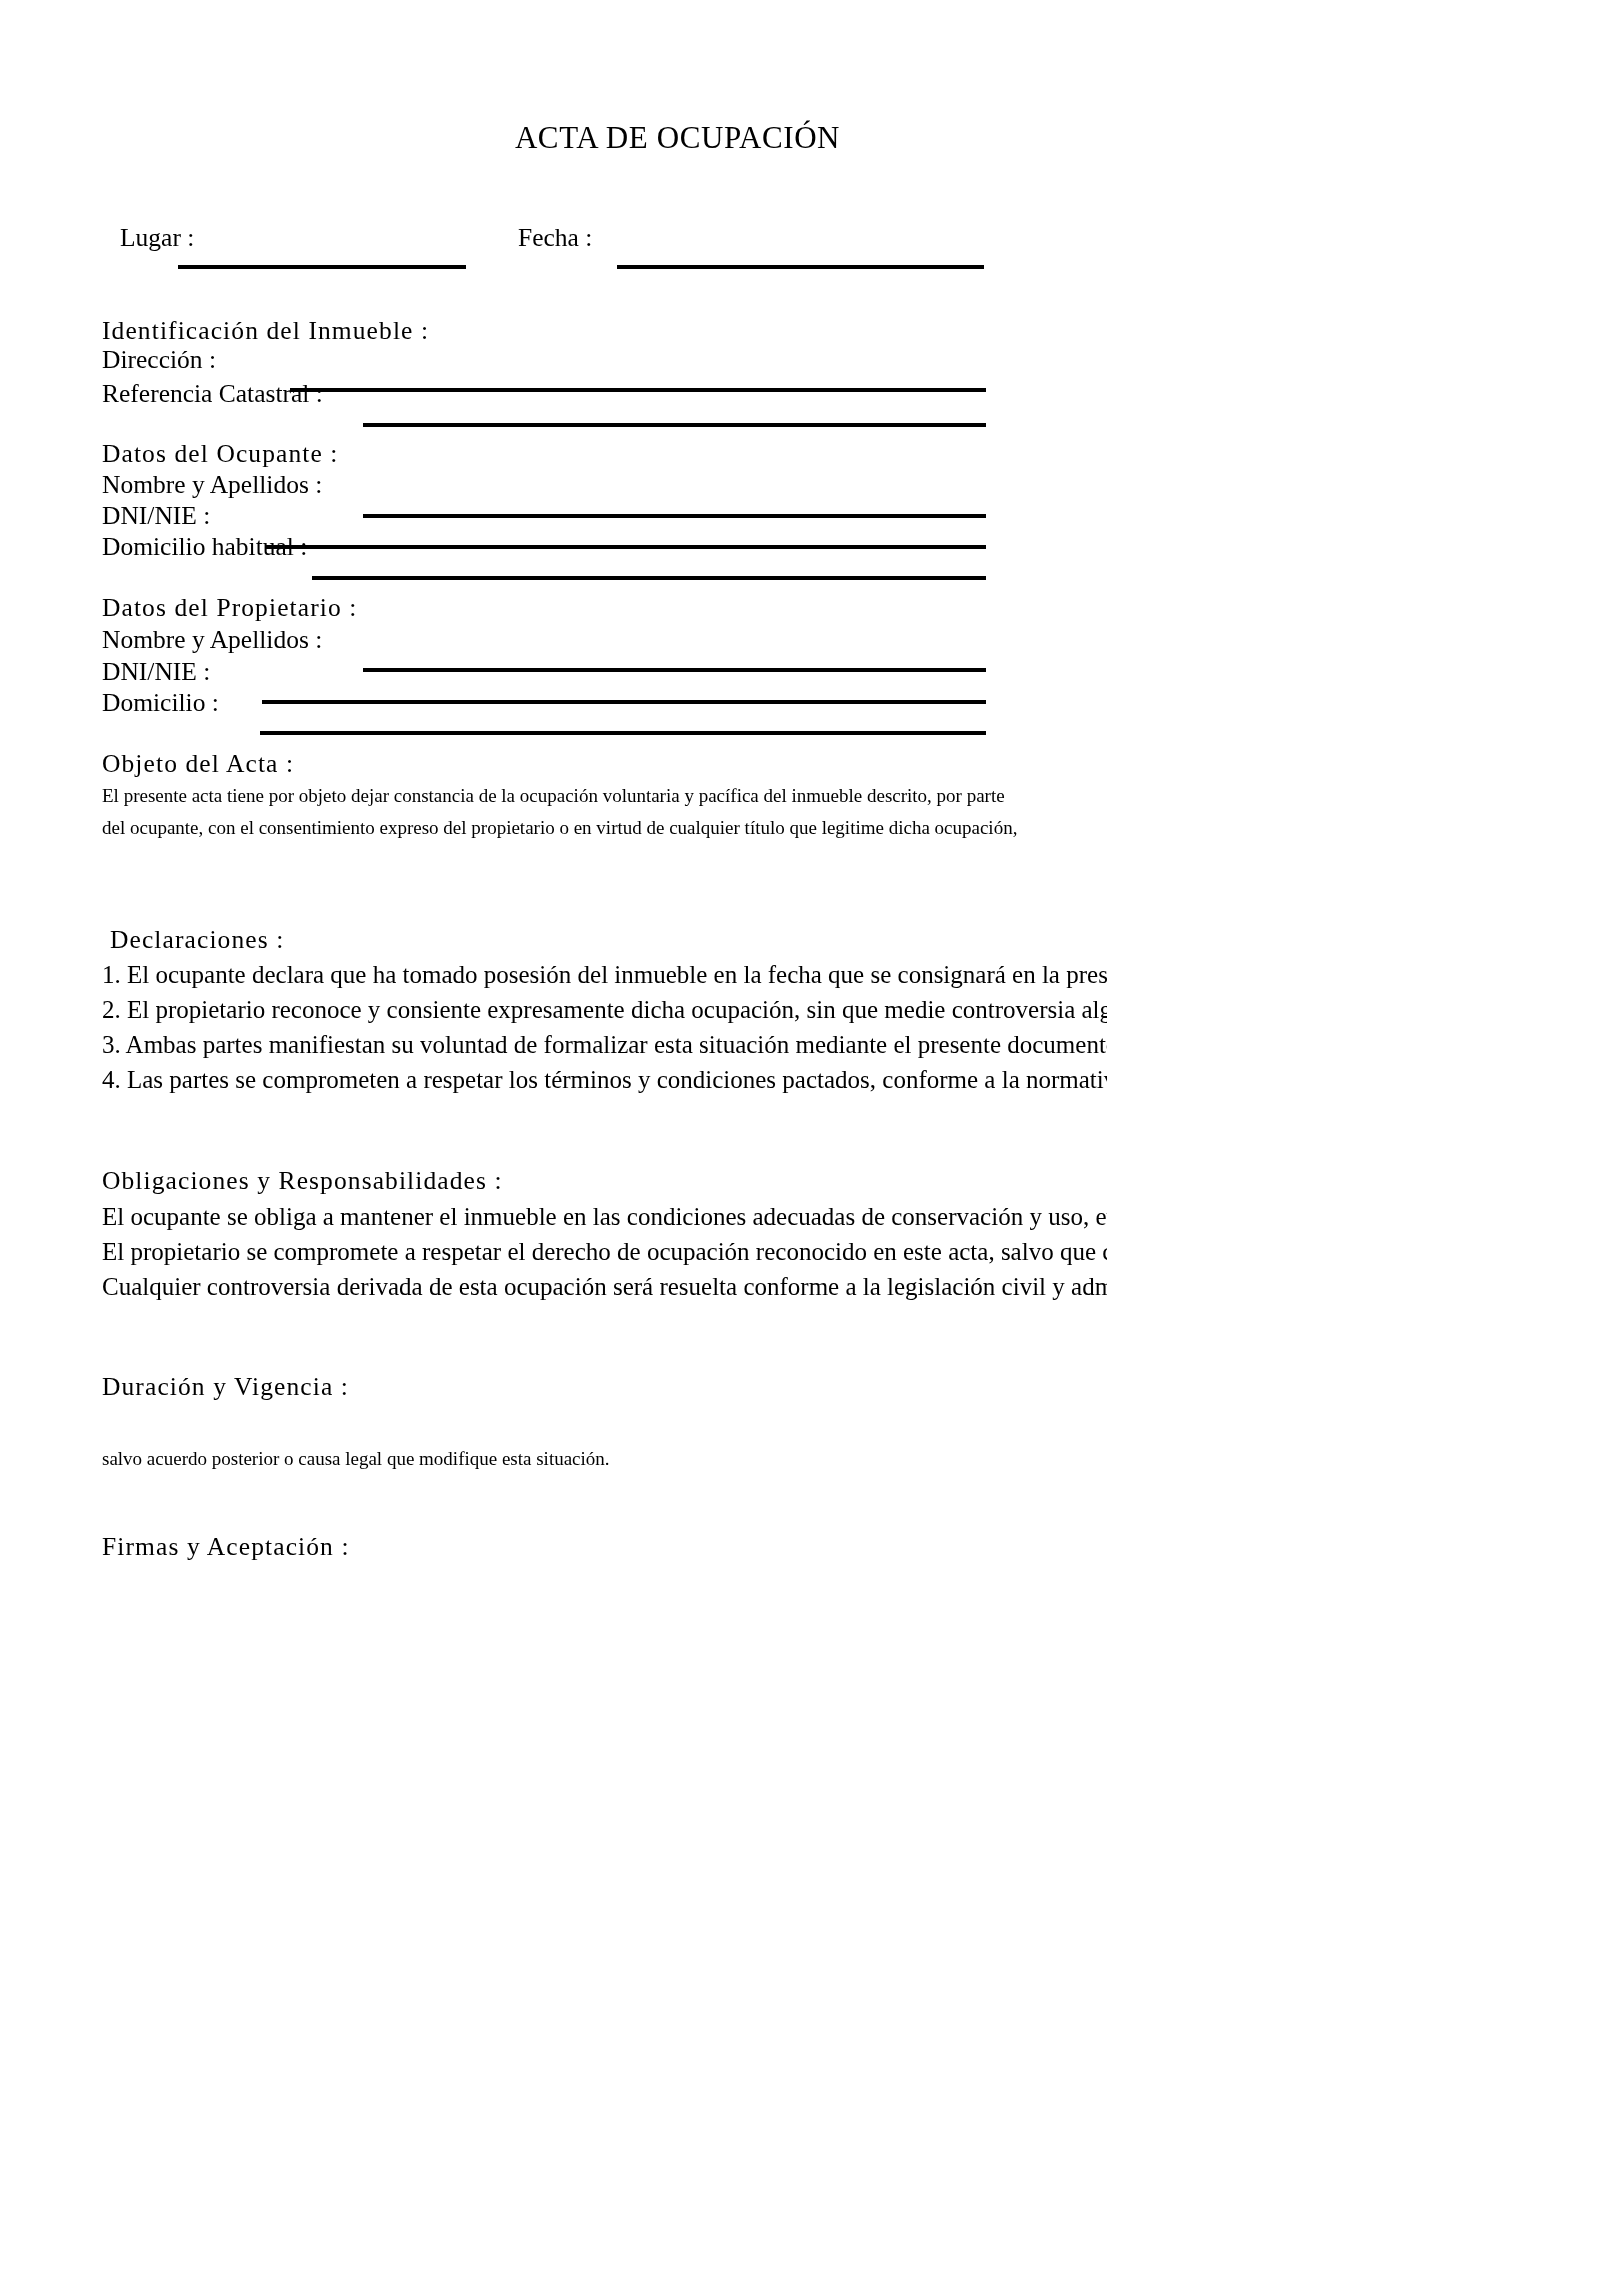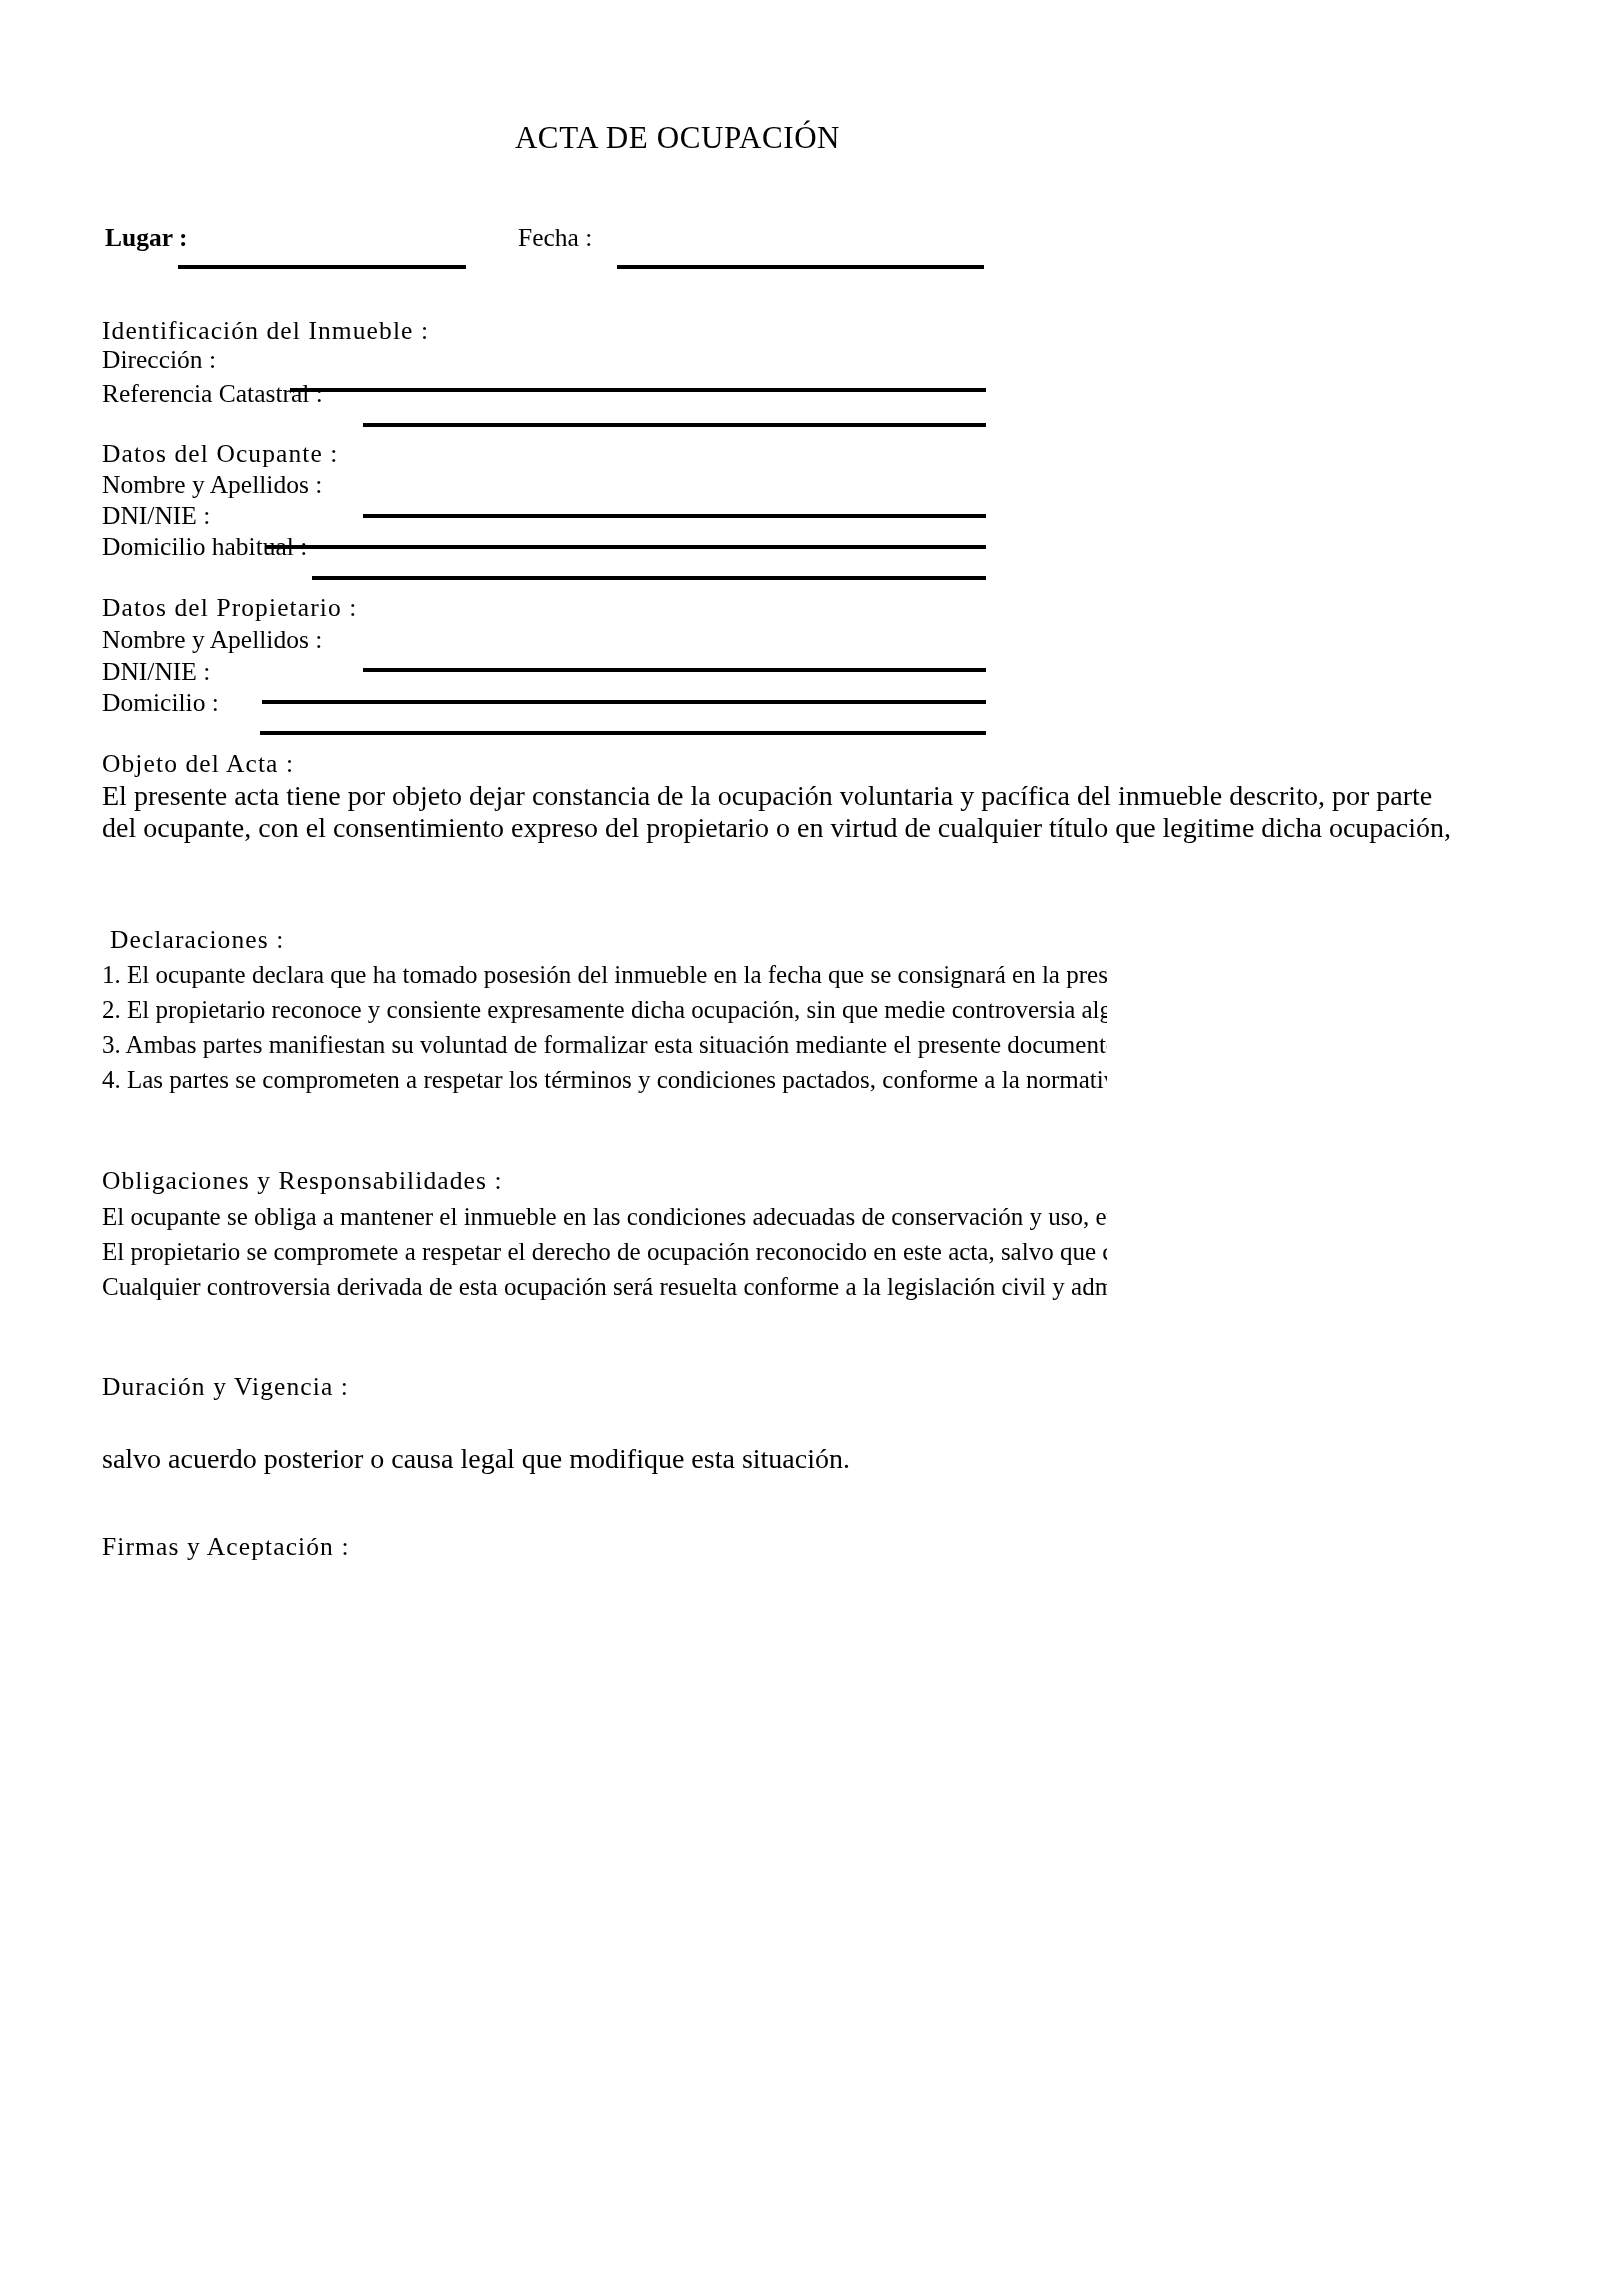--- a/index.html
+++ b/index.html
@@ -34,21 +34,21 @@
 
   
   .t {
     position: absolute;
     white-space: nowrap;
     font-size: 25.5px;
     line-height: 29px;
   }
   .label { font-size: 25.5px; }
   .heading { font-size: 25.5px; letter-spacing: 1.1px; }
-  .para   { font-size: 28px; font-family: Liberation Serif, serif; }
+  .para   { font-size: 19px; font-family: Liberation Serif, serif; }
 
   
   .rule {
     position: absolute;
     height: 3.9px;
     background: #000000;
   }
 
   
   .clipline {
@@ -58,21 +58,21 @@
     overflow: hidden;
   }
 </style>
 </head>
 <body>
 
 <div class="page">
 
   <div class="doc-title">ACTA DE OCUPACIÓN</div>
 
-  <div class="t label" style="left:105px; top:223px;font-weight:bold;">Lugar :</div>
+  <div class="t label" style="left:120px; top:223px;">Lugar :</div>
   <div class="rule" style="left:178px; top:265px; width:288px;"></div>
 
   <div class="t label" style="left:518px; top:223px;">Fecha :</div>
   <div class="rule" style="left:617px; top:265px; width:367px;"></div>
 
   <div class="t heading" style="left:102px; top:316px;">Identificación del Inmueble :</div>
 
   <div class="t label" style="left:102px; top:345px;">Dirección :</div>
   <div class="rule" style="left:290px; top:388px; width:696px;"></div>
 

